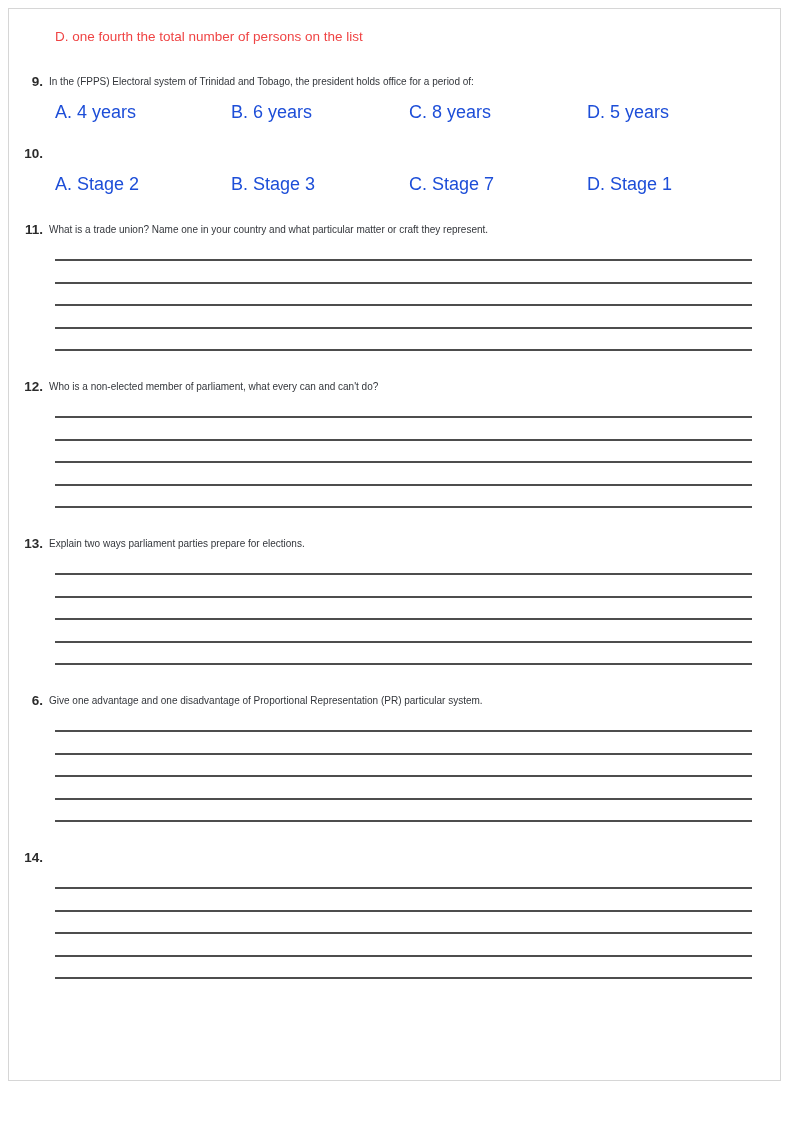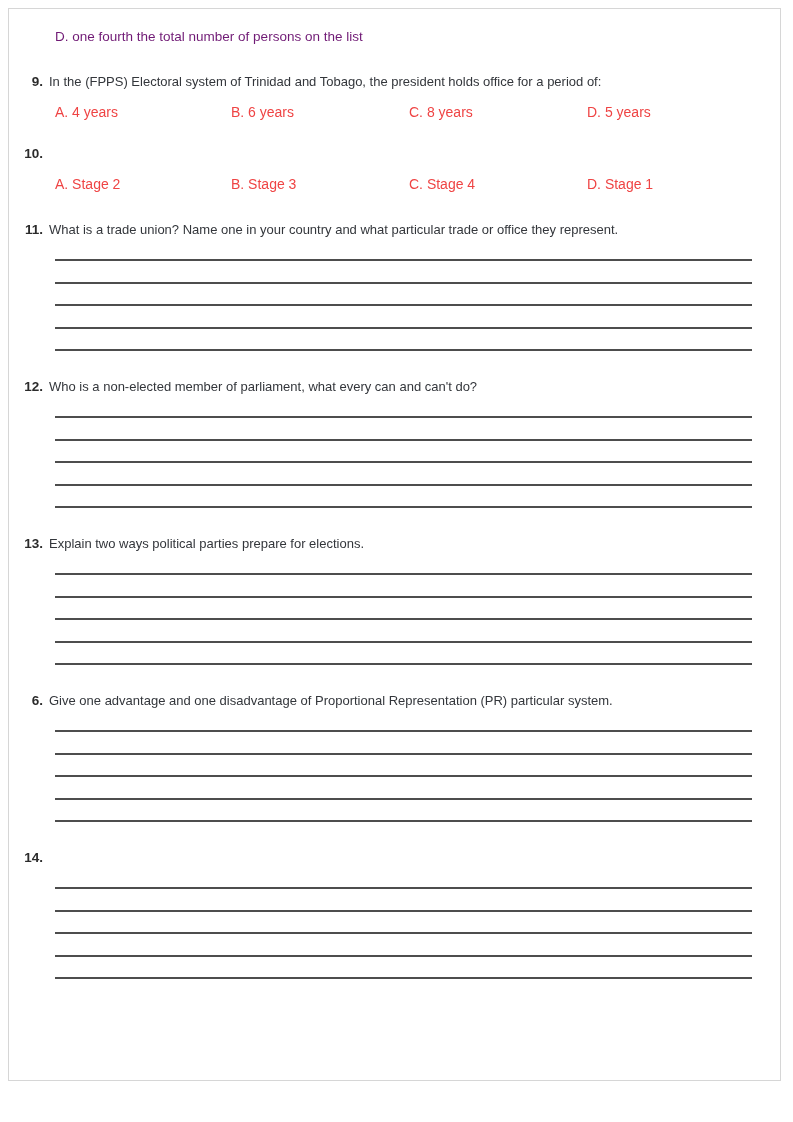--- a/index.html
+++ b/index.html
@@ -46,45 +46,45 @@
     min-width: 34px;
     text-align: right;
     padding-right: 6px;
     box-sizing: border-box;
     font-size: 13.5px;
     font-weight: bold;
     color: #2b2b2b;
     line-height: 19px;
   }
   .q-text {
-    font-size: 13px;
+    font-size: 10px;
     color: #33363b;
     line-height: 19px;
     font-weight: normal;
     max-width: 672px;
   }
 
   
   .orphan-option {
     padding-left: 46px;
     font-size: 13.5px;
-    color: #701a75;
+    color: #ef4444;
     line-height: 19px;
   }
 
   
   .opt-row {
     position: relative;
     height: 19px;
     padding-left: 46px;
   }
   .opt {
     position: absolute;
-    font-size: 14px;
-    color: #ef4444;
+    font-size: 18px;
+    color: #1d4ed8;
     line-height: 19px;
     white-space: nowrap;
   }
   .opt.c0 { left: 46px; }
   .opt.c1 { left: 222px; }
   .opt.c2 { left: 400px; text-align: center; }
   .opt.c3 { left: 578px; }
 
   
   .answer-lines {
@@ -137,29 +137,29 @@
 
     <div class="sp-22"></div>
 
     <div class="q-row">
       <div class="q-num">10.</div>
     </div>
     <div class="sp-12" style="height:12px"></div>
     <div class="opt-row">
       <span class="opt c0">A. Stage 2</span>
       <span class="opt c1">B. Stage 3</span>
-      <span class="opt c2">C. Stage 4</span>
+      <span class="opt c2">C. Stage 7</span>
       <span class="opt c3">D. Stage 1</span>
     </div>
 
     <div class="sp-26"></div>
 
     <div class="q-row">
       <div class="q-num">11.</div>
-      <div class="q-text">What is a trade union? Name one in your country and what particular trade or office they represent.</div>
+      <div class="q-text">What is a trade union? Name one in your country and what particular matter or craft they represent.</div>
     </div>
     <div class="sp-20"></div>
     <div class="answer-lines">
       <div class="rule"></div>
       <div class="rule-gap"></div>
       <div class="rule"></div>
       <div class="rule-gap"></div>
       <div class="rule"></div>
       <div class="rule-gap"></div>
       <div class="rule"></div>
@@ -183,21 +183,21 @@
       <div class="rule-gap"></div>
       <div class="rule"></div>
       <div class="rule-gap"></div>
       <div class="rule"></div>
     </div>
 
     <div class="sp-26"></div>
 
     <div class="q-row">
       <div class="q-num">13.</div>
-      <div class="q-text">Explain two ways political parties prepare for elections.</div>
+      <div class="q-text">Explain two ways parliament parties prepare for elections.</div>
     </div>
     <div class="sp-20"></div>
     <div class="answer-lines">
       <div class="rule"></div>
       <div class="rule-gap"></div>
       <div class="rule"></div>
       <div class="rule-gap"></div>
       <div class="rule"></div>
       <div class="rule-gap"></div>
       <div class="rule"></div>

